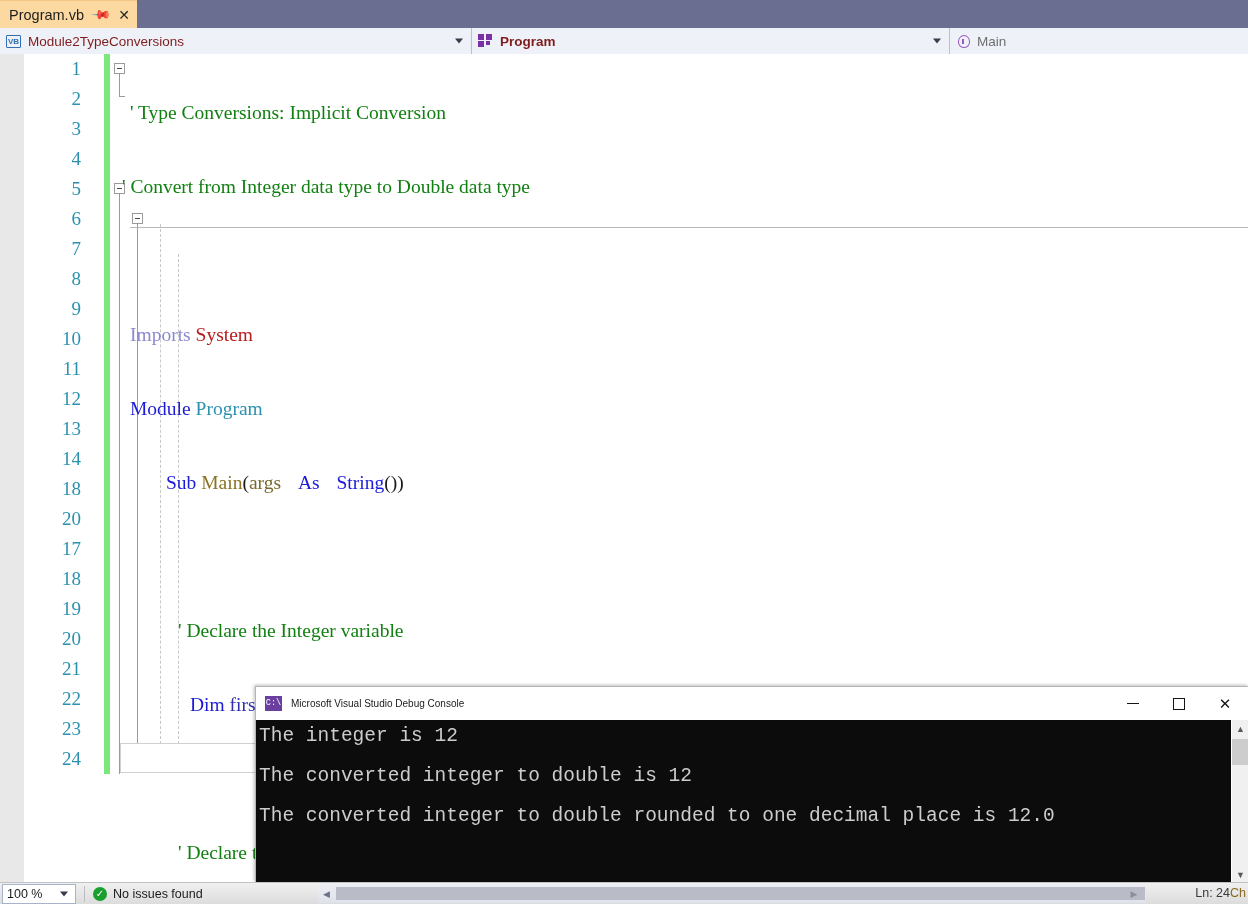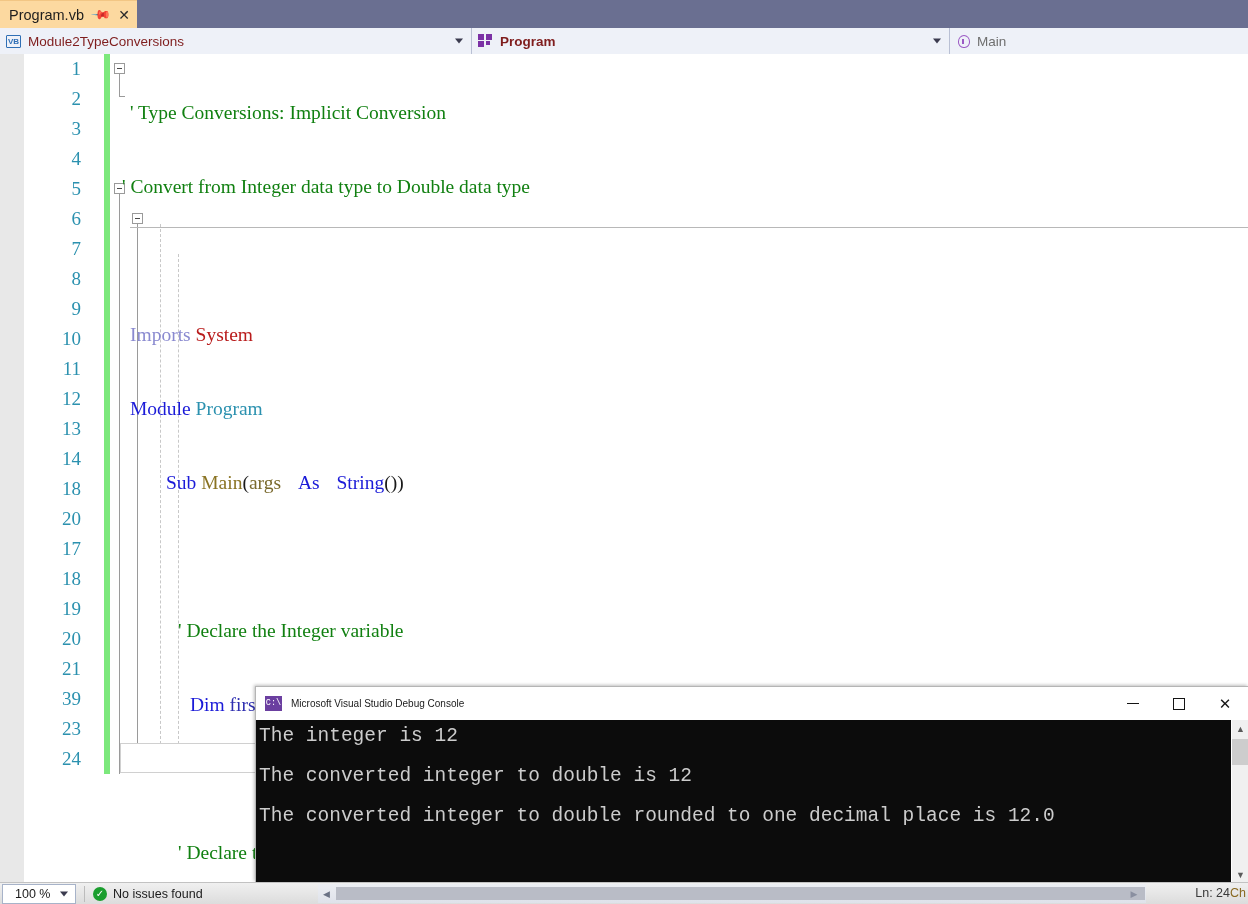--- a/index.html
+++ b/index.html
@@ -300,21 +300,21 @@
     display: flex; align-items: center;
     font-size: 12.5px;
     color: #1a1a1a;
   }
   .zoom-combo {
     width: 74px; height: 20px; margin-left: 2px;
     background: #ffffff;
     border: 1px solid #a7b3c9;
     display: flex; align-items: center;
     position: relative;
-    padding-left: 12px;
+    padding-left: 4px;
   }
   .zoom-combo .zarrow {
     position: absolute; right: 7px; top: 50%;
     transform: translateY(-50%);
     width: 0; height: 0;
     border-left: 4px solid transparent;
     border-right: 4px solid transparent;
     border-top: 5px solid #3b3b4f;
   }
   .sep-v {
@@ -413,21 +413,21 @@
         <div class="ln">12</div>
         <div class="ln">13</div>
         <div class="ln">14</div>
         <div class="ln">18</div>
         <div class="ln">20</div>
         <div class="ln">17</div>
         <div class="ln">18</div>
         <div class="ln">19</div>
         <div class="ln">20</div>
         <div class="ln">21</div>
-        <div class="ln">39</div>
+        <div class="ln">22</div>
         <div class="ln">23</div>
         <div class="ln">24</div>
       </div>
 
     <div class="changebar"></div>
 
     <div class="collapse-col">
       <div class="cbox" style="left:2px; top:9px;"></div>
       <div class="cline" style="left:7px; top:20px; height:22px;"></div>
       <div class="cline" style="left:7px; top:42px; width:6px; height:1px;"></div>

